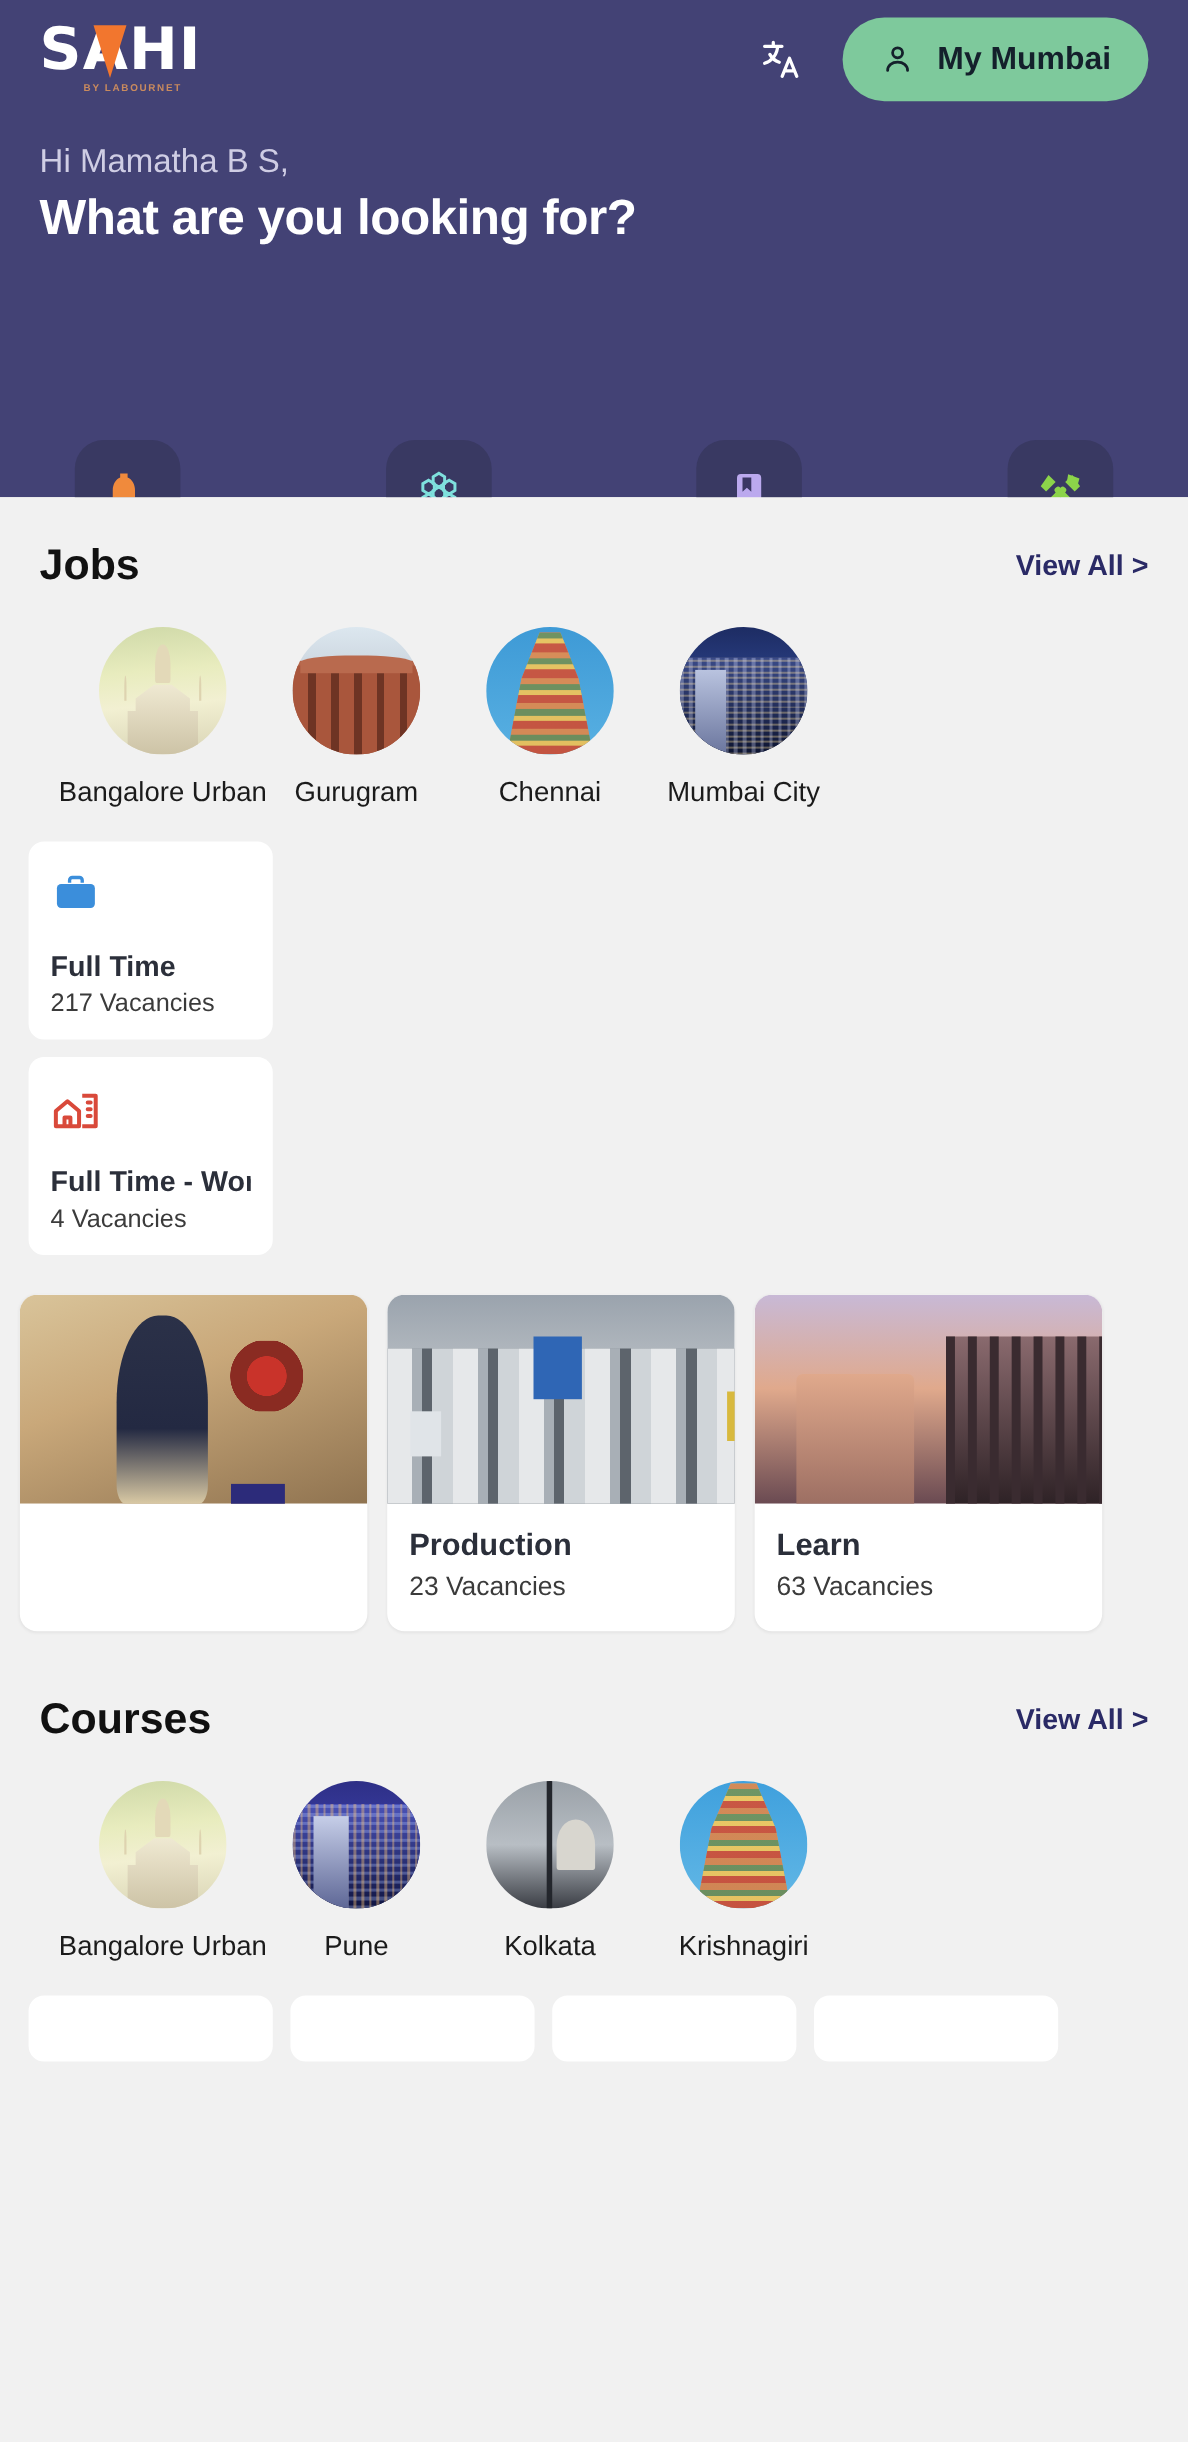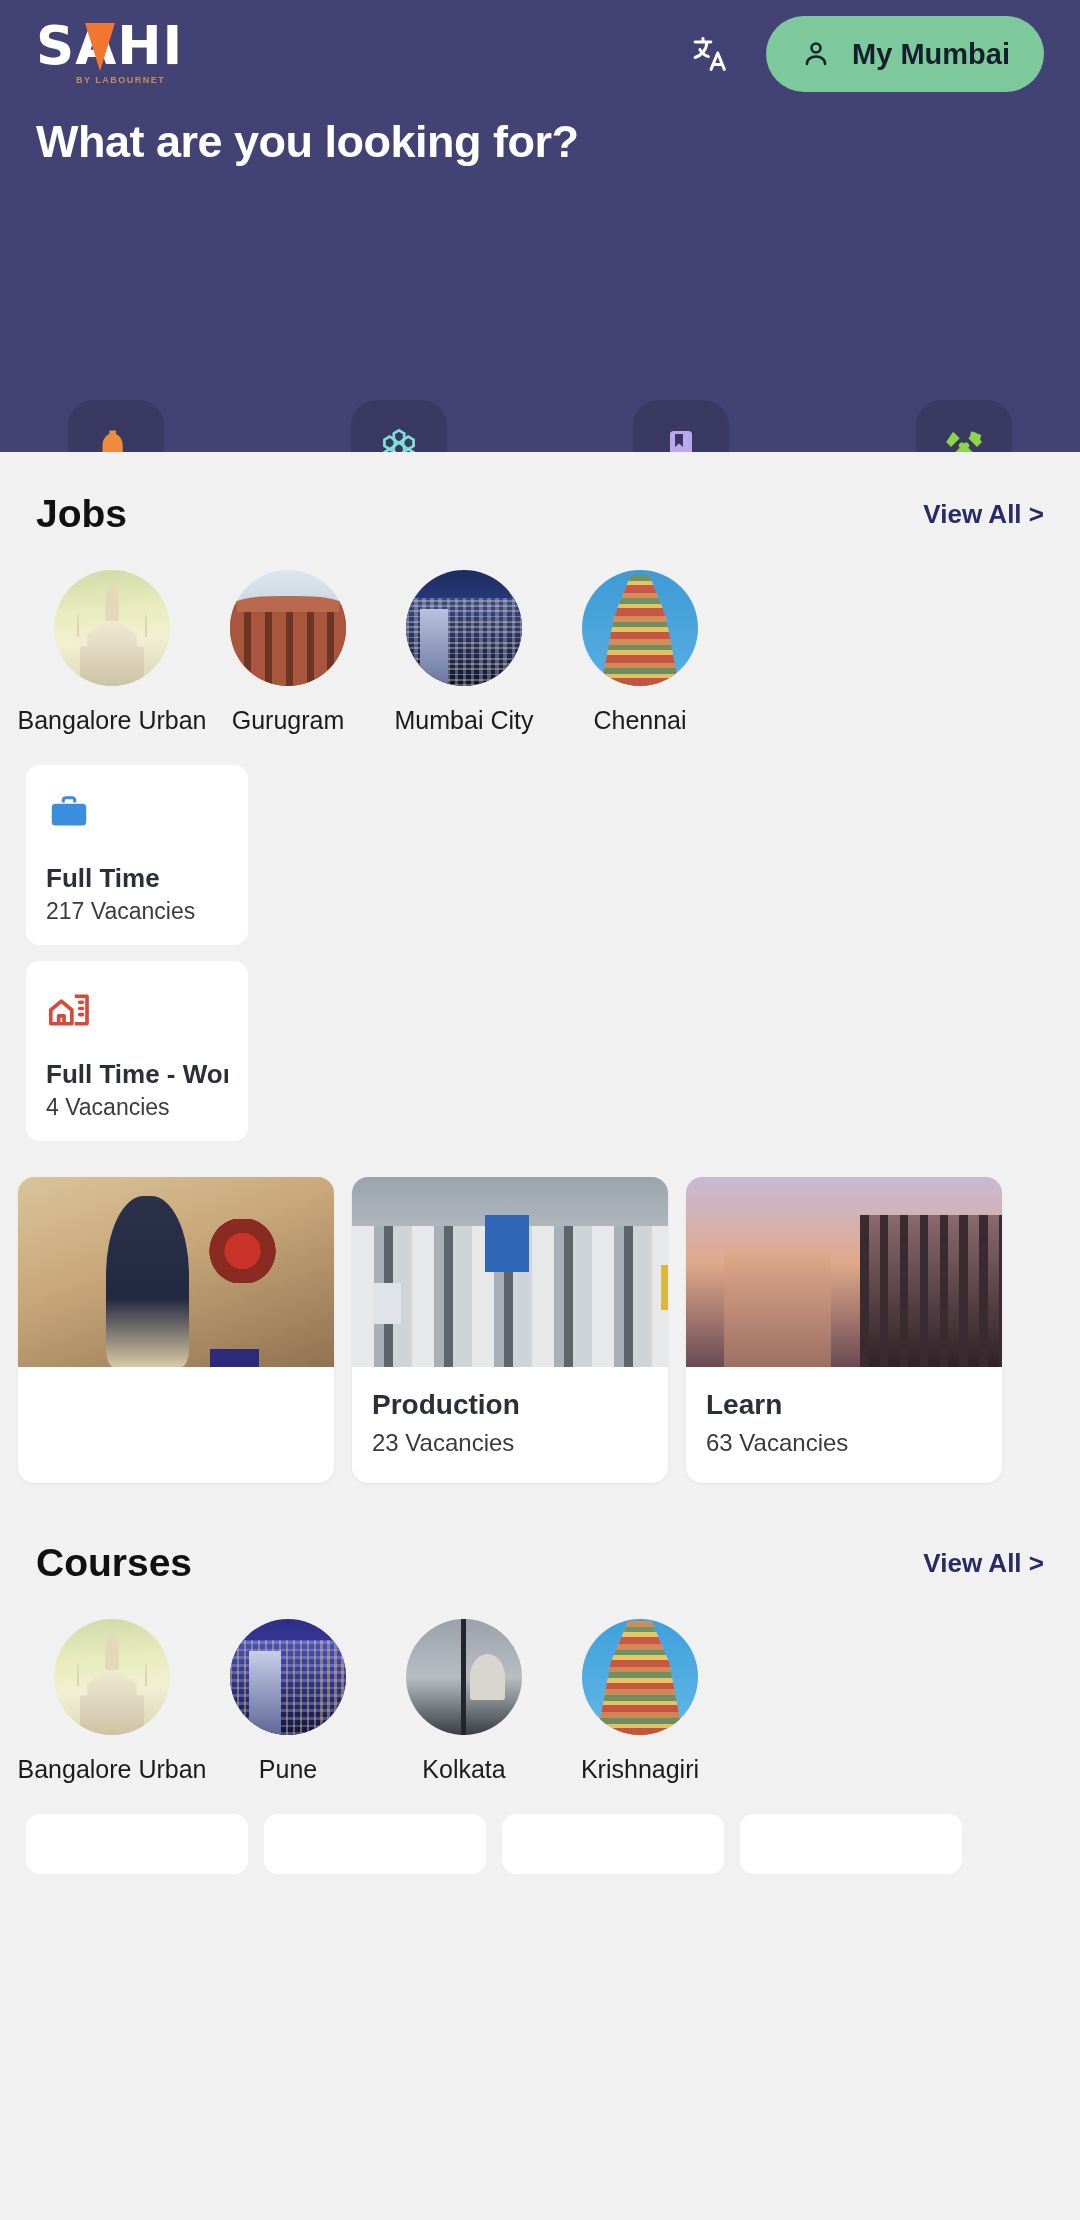--- a/index.html
+++ b/index.html
@@ -139,23 +139,24 @@
   .view-all {
     font-size:26px;
     font-weight:bold;
     color:#2a2a66;
     cursor:pointer;
   }
 
   
   .city-row {
     display:flex;
-    padding:0 24px;
+    padding:0 36px;
     margin-top:34px;
     gap:0;
+    margin-left:24px;
   }
   .city {
     width:176px;
     display:flex;
     flex-direction:column;
     align-items:center;
     cursor:pointer;
   }
   .city-avatar {
     width:116px; height:116px;
@@ -400,20 +401,21 @@
       <button class="myspace-btn">
         <svg viewBox="0 0 24 24" width="32" height="32">
           <circle cx="12" cy="7.5" r="3.4" fill="none" stroke="#14202b" stroke-width="1.9"></circle>
           <path d="M5.2 19.5c0-3.5 3.1-5.6 6.8-5.6s6.8 2.1 6.8 5.6" fill="none" stroke="#14202b" stroke-width="1.9" stroke-linecap="round"></path>
         </svg>
         <span class="myspace-label">My Mumbai</span>
       </button>
     </div>
   </div>
 
+  <div class="greeting">Hi Mamatha B S,</div>
   <div class="headline">What are you looking for?</div>
 
   <div class="cats">
 
     <div class="cat">
       <div class="cat-tile">
         <svg viewBox="0 0 48 48" width="54" height="54">
           <path d="M12 28v-6c0-5 2.5-9 6-10.4V8.5h6V11.6c3.5 1.4 6 5.4 6 10.4v6z" fill="#F08A3C"></path>
           <rect x="8" y="28" width="32" height="3.6" fill="#3B2416"></rect>
           <path d="M8 32h32c0 4.4-7.2 7.4-16 7.4S8 36.4 8 32z" fill="#F08A3C"></path>
@@ -481,29 +483,29 @@
       <div class="city-label">Bangalore Urban</div>
     </div>
     <div class="city">
       <div class="city-avatar">
           <div class="ph ph-gurugram"></div>
         </div>
       <div class="city-label">Gurugram</div>
     </div>
     <div class="city">
       <div class="city-avatar">
+          <div class="ph ph-chennai"></div>
+        </div>
+      <div class="city-label">Chennai</div>
+    </div>
+    <div class="city">
+      <div class="city-avatar">
           <div class="ph ph-mumbai"></div>
         </div>
       <div class="city-label">Mumbai City</div>
-    </div>
-    <div class="city">
-      <div class="city-avatar">
-          <div class="ph ph-chennai"></div>
-        </div>
-      <div class="city-label">Chennai</div>
     </div>
   </div>
 
   <div class="type-row">
     <div class="type-card">
       <div class="type-icon">
         <svg viewBox="0 0 24 24" width="46" height="46">
           <path d="M9 6V4.8c0-.7.6-1.3 1.3-1.3h3.4c.7 0 1.3.6 1.3 1.3V6" fill="none" stroke="#3B8EDB" stroke-width="1.6"></path>
           <rect x="3" y="6.6" width="18" height="11.4" rx="2" fill="#3B8EDB"></rect>
         </svg>

